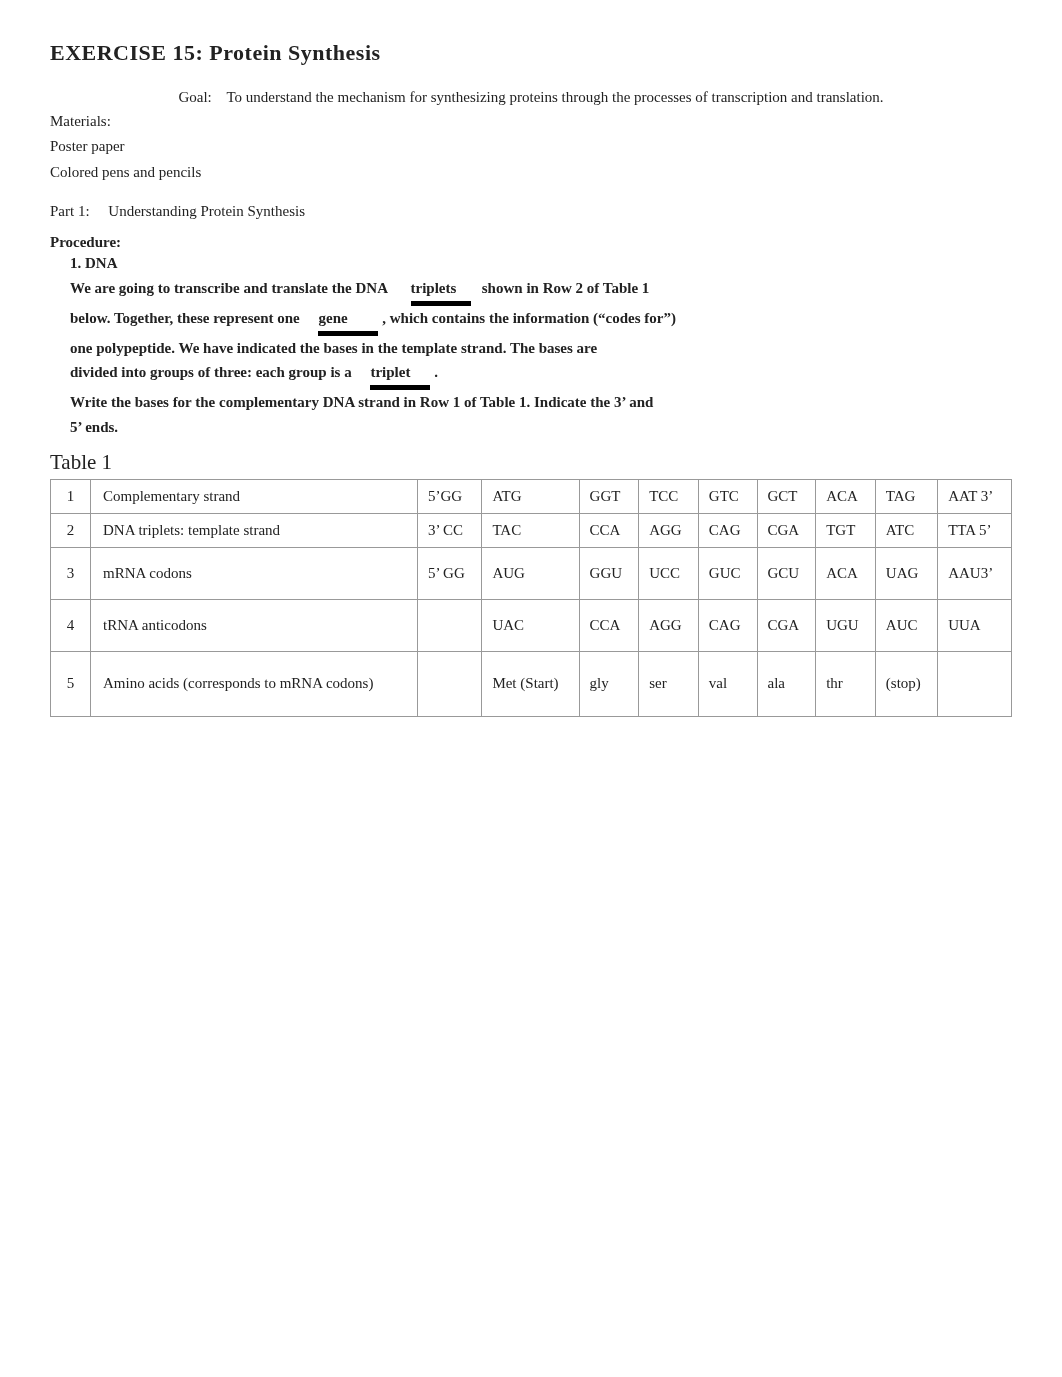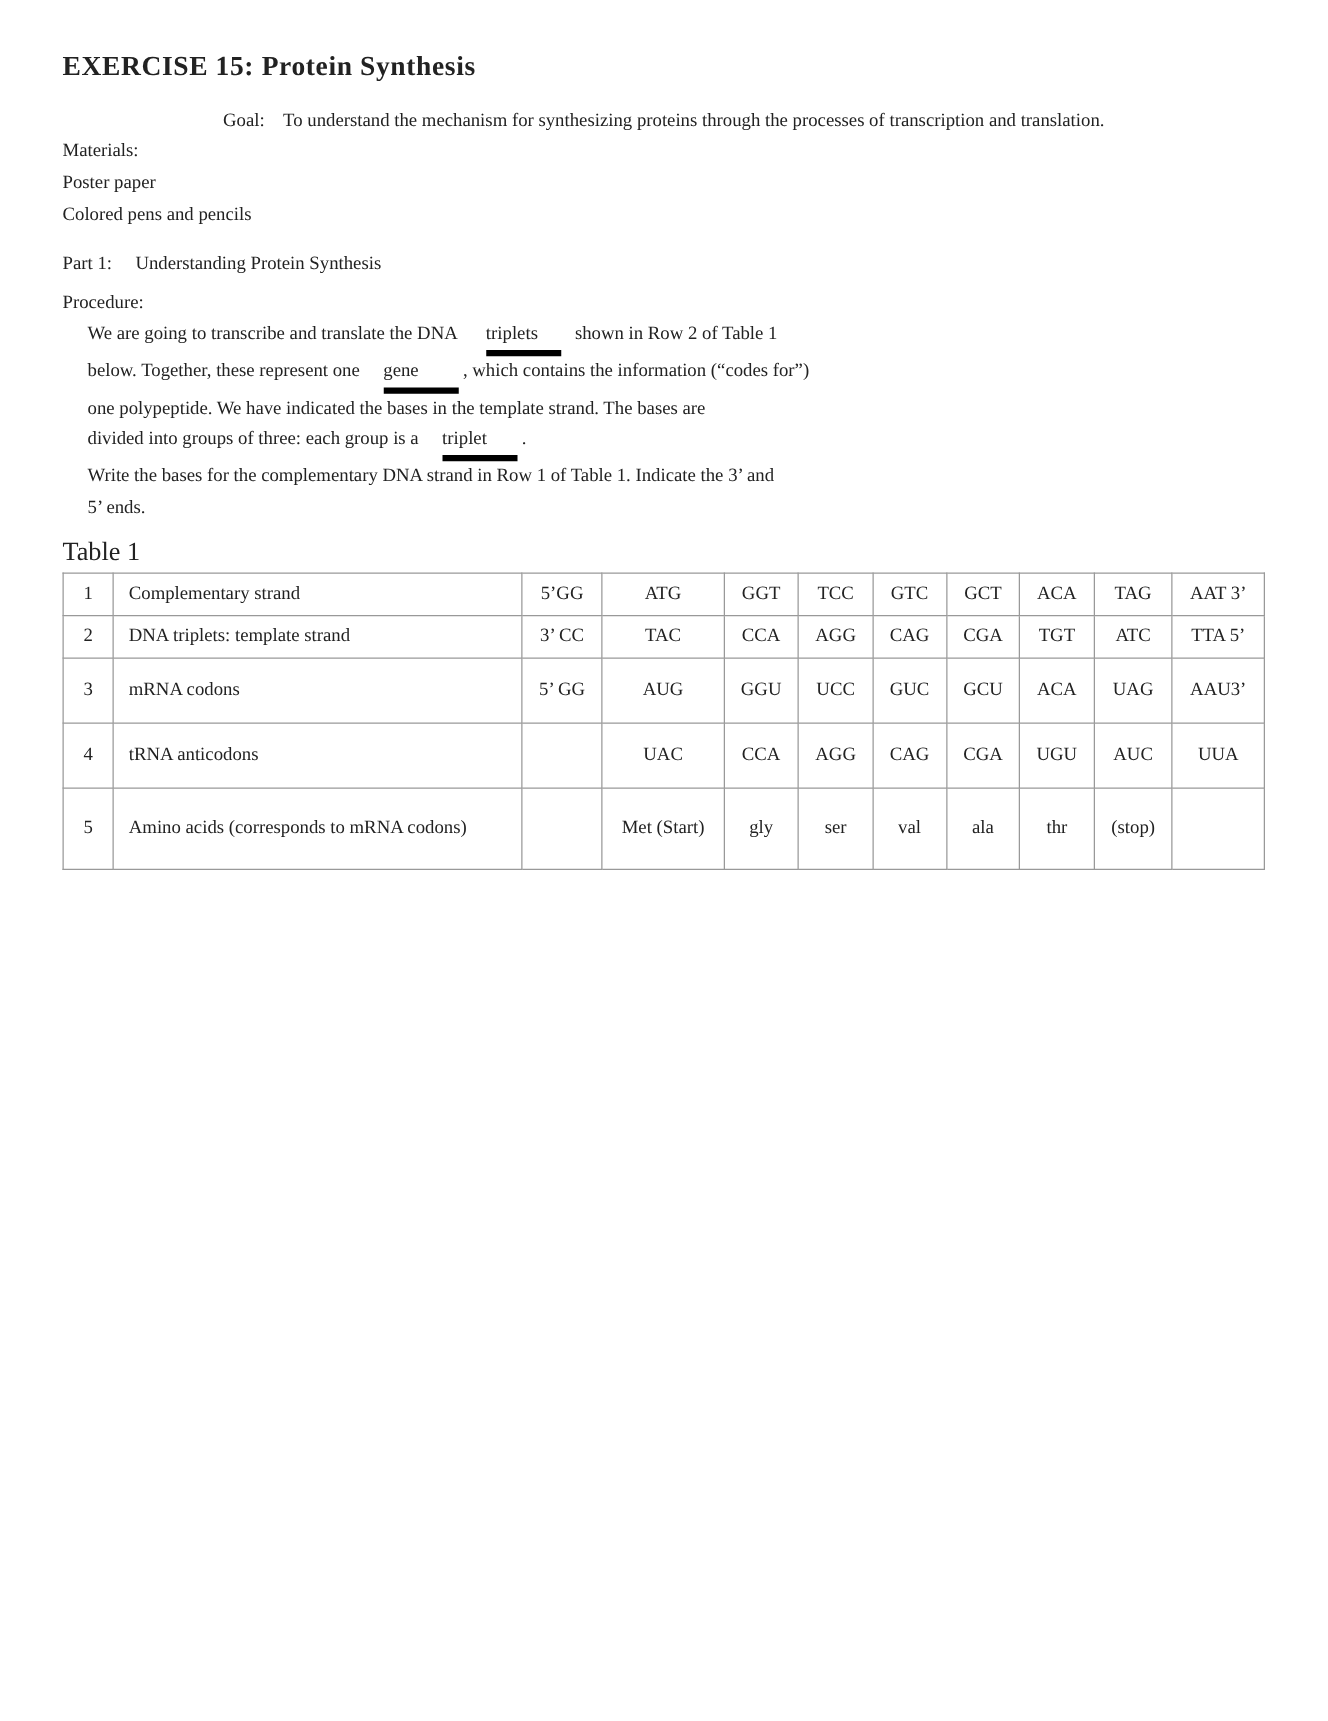--- a/index.html
+++ b/index.html
@@ -35,20 +35,21 @@
       font-family: Liberation Serif, serif;
     }
 
     .part-heading {
       margin-bottom: 14px;
       font-size: 15px;
     }
 
     .procedure-section {
       margin-bottom: 0;
+      font-weight: bold;
     }
 
     .procedure-heading {
       margin-bottom: 4px;
     }
 
     .procedure-sub-heading {
       margin-left: 20px;
       margin-bottom: 4px;
     }
@@ -72,21 +73,21 @@
 
     table {
       border-collapse: collapse;
       width: 100%;
       margin-top: 4px;
     }
 
     table td {
       border: 1px solid #999;
       padding: 8px 10px;
-      text-align: center;
+      text-align: left;
       vertical-align: middle;
       font-size: 15px;
     }
 
     table td.label-cell {
       text-align: left;
       padding-left: 12px;
       min-width: 130px;
     }
 
@@ -119,20 +120,21 @@
   <div>Colored pens and pencils</div>
 </div>
 
 <div class="part-heading">
   <span>Part 1:</span>&nbsp;&nbsp;&nbsp;&nbsp;
   <span>Understanding Protein Synthesis</span>
 </div>
 
 <div class="procedure-section">
   <div class="procedure-heading">Procedure:</div>
+  <div class="procedure-sub-heading">1. DNA</div>
   <div class="procedure-body">
     <span>We are going to transcribe and translate the DNA</span>&nbsp;&nbsp;&nbsp;&nbsp;&nbsp;
     <span class="blank">triplets</span>&nbsp;&nbsp;
     <span>shown in Row 2 of Table 1</span>
     <br>
     <span>below.  Together, these represent one</span>&nbsp;&nbsp;&nbsp;&nbsp;
     <span class="blank">gene</span>
     <span>, which contains the information (“codes for”)</span>
     <br>
     <span>one polypeptide.   We have indicated the bases in the template strand.        The bases are</span>

